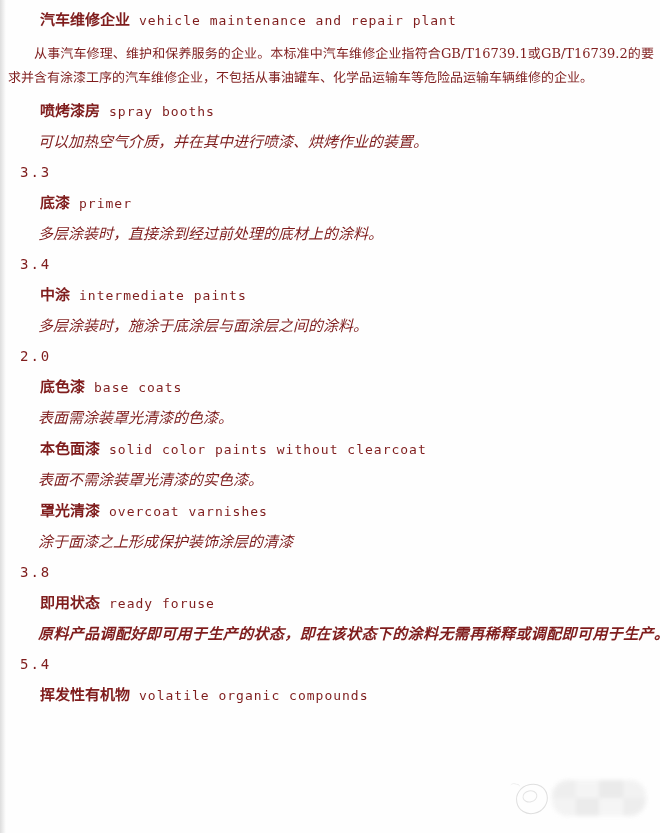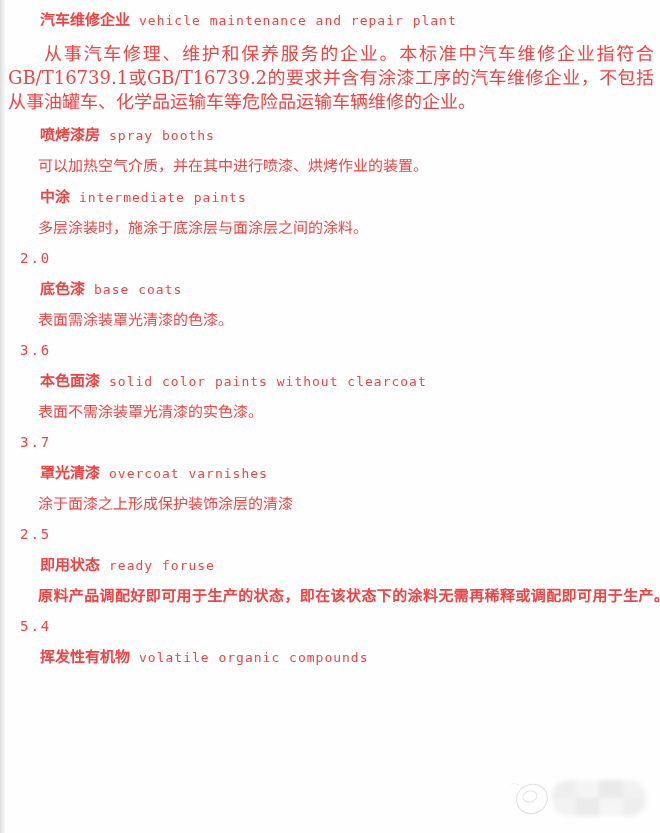--- a/index.html
+++ b/index.html
@@ -5,21 +5,21 @@
   html,body{margin:0;padding:0;}
   body{
     width:660px;height:833px;
     background:#e9e9e9;
     font-family:"DejaVu Serif","Liberation Serif",serif;
   }
   .page{
     position:relative;
     width:660px;height:833px;
     background:#fefefe;
-    color:#ef4444;
+    color:#7f1d1d;
     overflow:hidden;
     box-sizing:border-box;
     padding-top:10px;
   }
   
   .edge-shadow{
     position:absolute;left:0;top:0;bottom:0;width:6px;
     background:linear-gradient(to right, rgba(0,0,0,0.13), rgba(0,0,0,0));
     pointer-events:none;
   }
@@ -45,31 +45,32 @@
     font-family:"DejaVu Sans Mono","Liberation Mono",monospace;
     font-size:14px;
     letter-spacing:2px;
   }
   .def{
     margin:11px 12px 0 8px;
     height:20px;line-height:20px;
     text-indent:2em;
     font-size:15px;
     white-space:nowrap;
+    font-style:italic;
   }
   .def.emph{
     font-family:"DejaVu Sans","Liberation Sans",sans-serif;
     font-weight:600;
     font-size:15px;
     letter-spacing:0.4px;
   }
   .lead-para{
     margin:12px 6px 0 8px;
     text-indent:2em;
-    font-size:18px;
+    font-size:13px;
     line-height:24px;
     text-align:justify;
   }
   
   .watermark{
     position:absolute;
     right:14px;bottom:15px;
     width:130px;height:38px;
     pointer-events:none;
   }
@@ -130,54 +131,60 @@
     <div class="lead-para">从事汽车修理、维护和保养服务的企业。本标准中汽车维修企业指符合GB/T16739.1或GB/T16739.2的要求并含有涂漆工序的汽车维修企业，不包括从事油罐车、化学品运输车等危险品运输车辆维修的企业。</div>
   </div>
 
   <div>
     <div class="term-line">
       <span>喷烤漆房</span><span class="term-en">spray booths</span>
     </div>
     <div class="def">可以加热空气介质，并在其中进行喷漆、烘烤作业的装置。</div>
   </div>
 
-
-  <div>
+  <div>
+    <div class="sec-num">3.3</div>
+    <div class="term-line">
+      <span>底漆</span><span class="term-en">primer</span>
+    </div>
+    <div class="def">多层涂装时，直接涂到经过前处理的底材上的涂料。</div>
+  </div>
+
+  <div>
+    <div class="sec-num">3.4</div>
     <div class="term-line">
       <span>中涂</span><span class="term-en">intermediate paints</span>
     </div>
     <div class="def">多层涂装时，施涂于底涂层与面涂层之间的涂料。</div>
   </div>
 
   <div>
     <div class="sec-num">2.0</div>
     <div class="term-line">
       <span>底色漆</span><span class="term-en">base coats</span>
     </div>
     <div class="def">表面需涂装罩光清漆的色漆。</div>
   </div>
 
   <div>
-    <div class="sec-num">3.6</div>
     <div class="term-line">
       <span>本色面漆</span><span class="term-en">solid color paints without clearcoat</span>
     </div>
     <div class="def">表面不需涂装罩光清漆的实色漆。</div>
   </div>
 
   <div>
-    <div class="sec-num">3.7</div>
     <div class="term-line">
       <span>罩光清漆</span><span class="term-en">overcoat varnishes</span>
     </div>
     <div class="def">涂于面漆之上形成保护装饰涂层的清漆</div>
   </div>
 
   <div>
-    <div class="sec-num">2.5</div>
+    <div class="sec-num">3.8</div>
     <div class="term-line">
       <span>即用状态</span><span class="term-en">ready foruse</span>
     </div>
     <div class="def emph">原料产品调配好即可用于生产的状态，即在该状态下的涂料无需再稀释或调配即可用于生产。</div>
   </div>
 
   <div>
     <div class="sec-num">5.4</div>
     <div class="term-line">
       <span>挥发性有机物</span><span class="term-en">volatile organic compounds</span>

